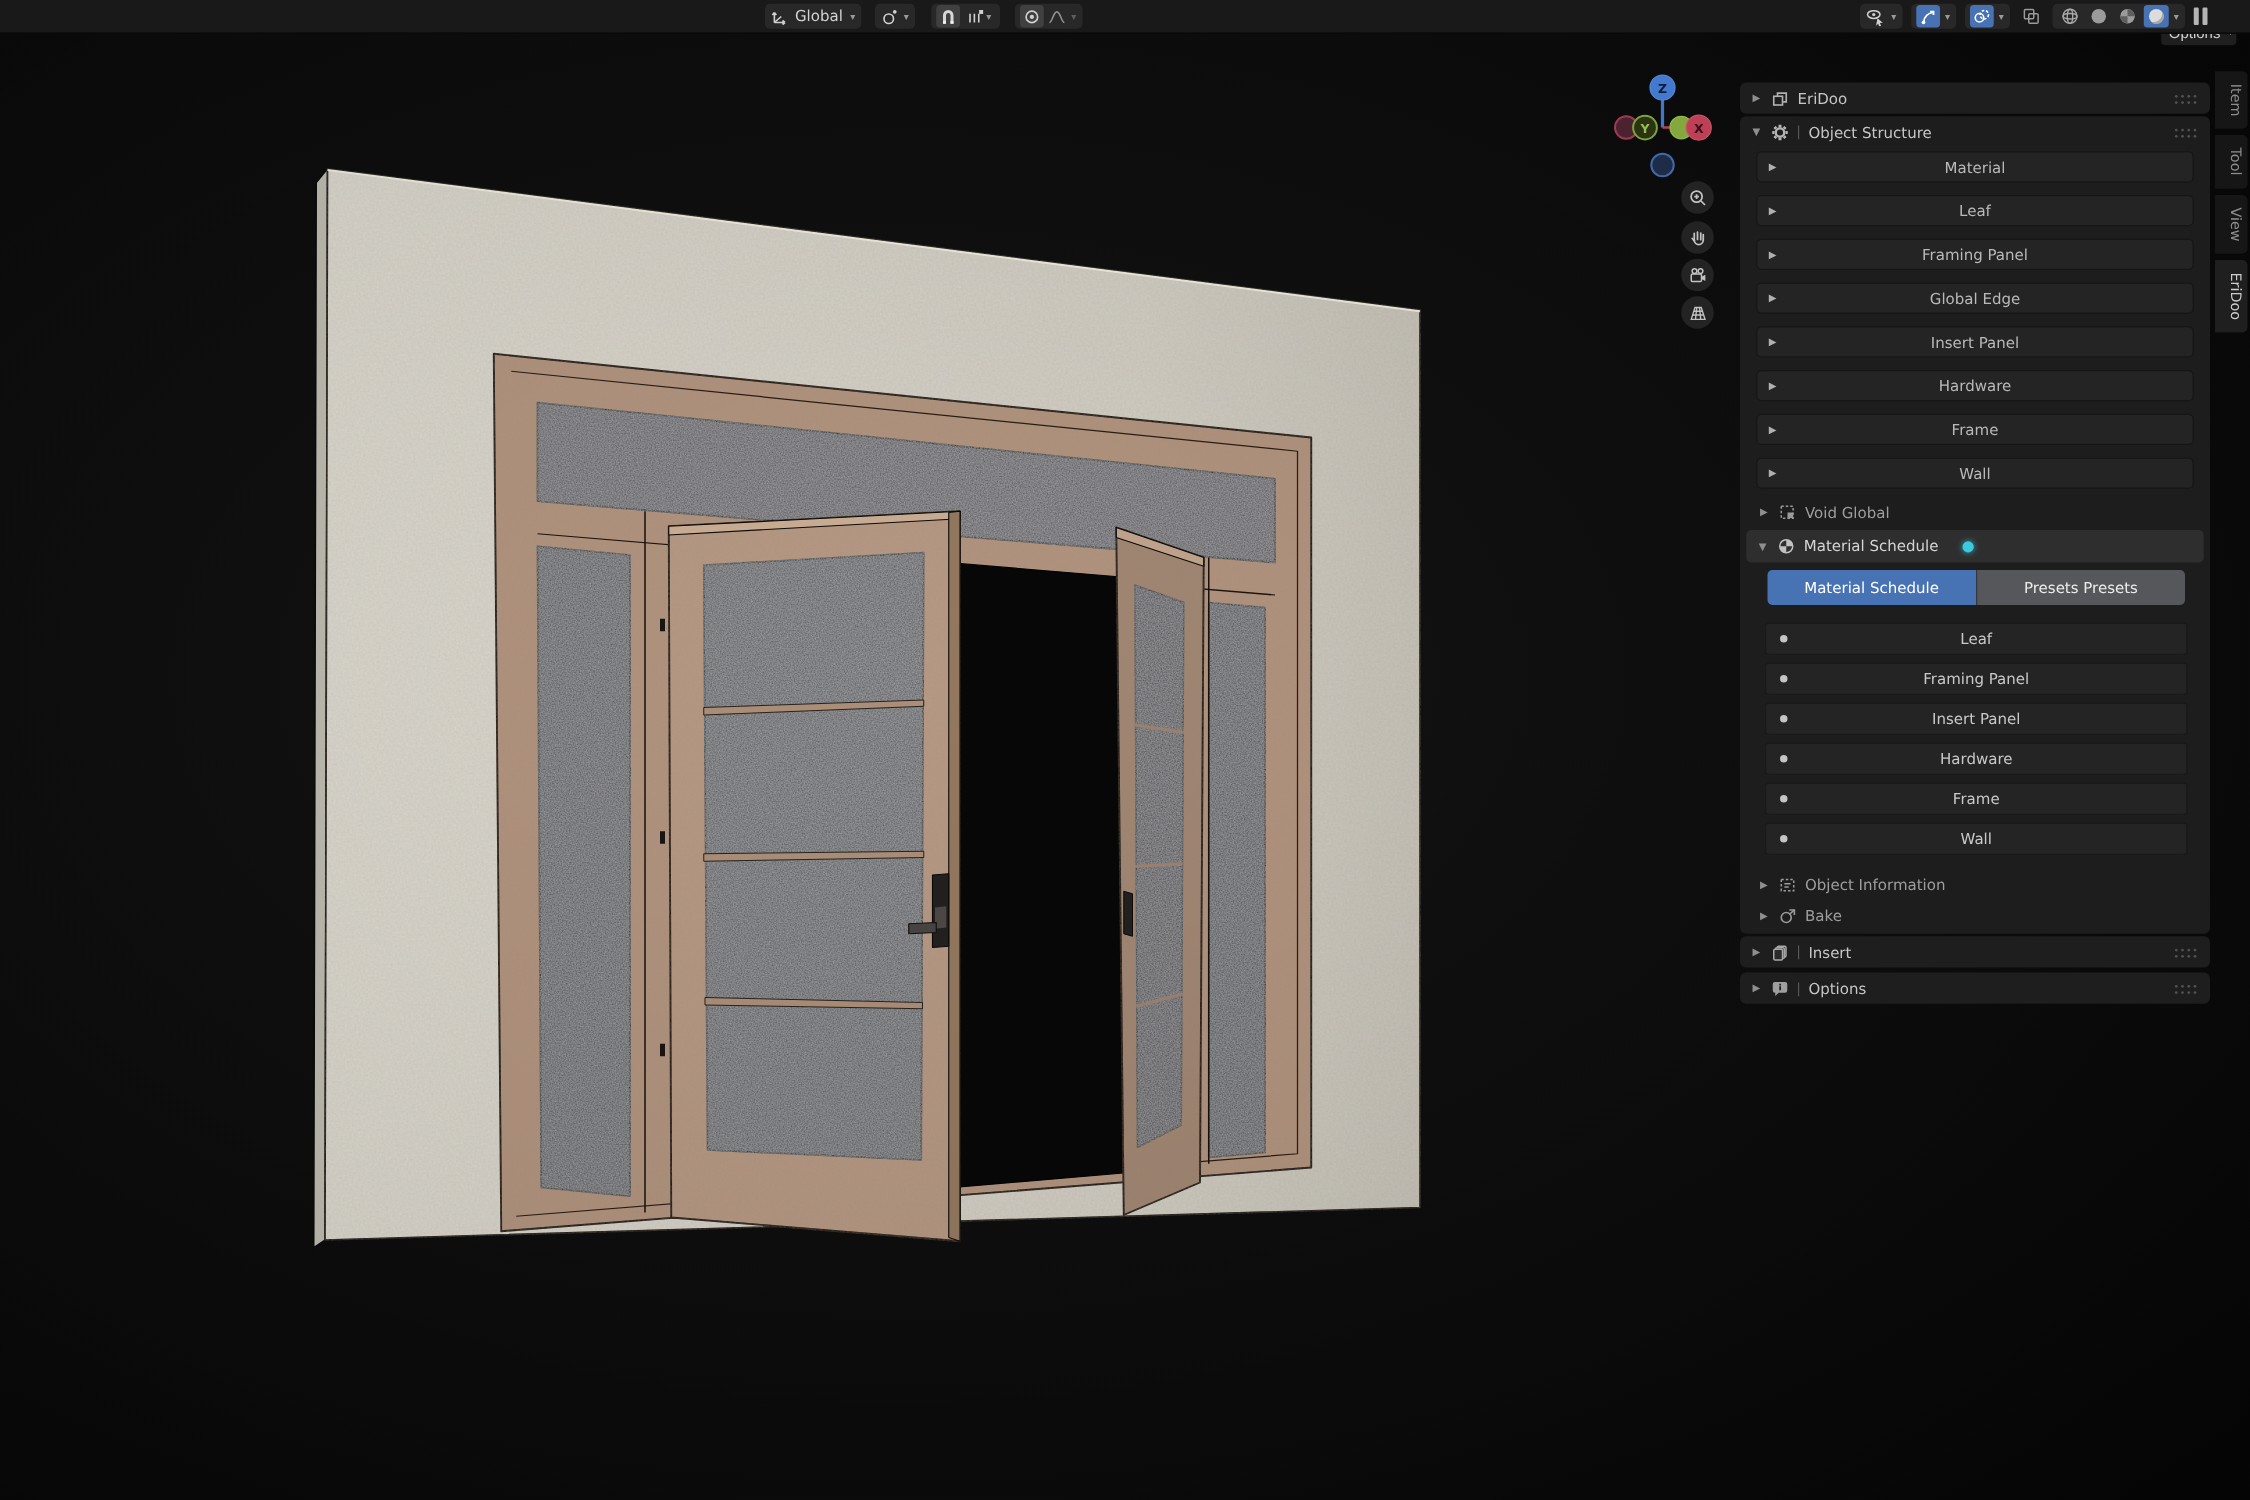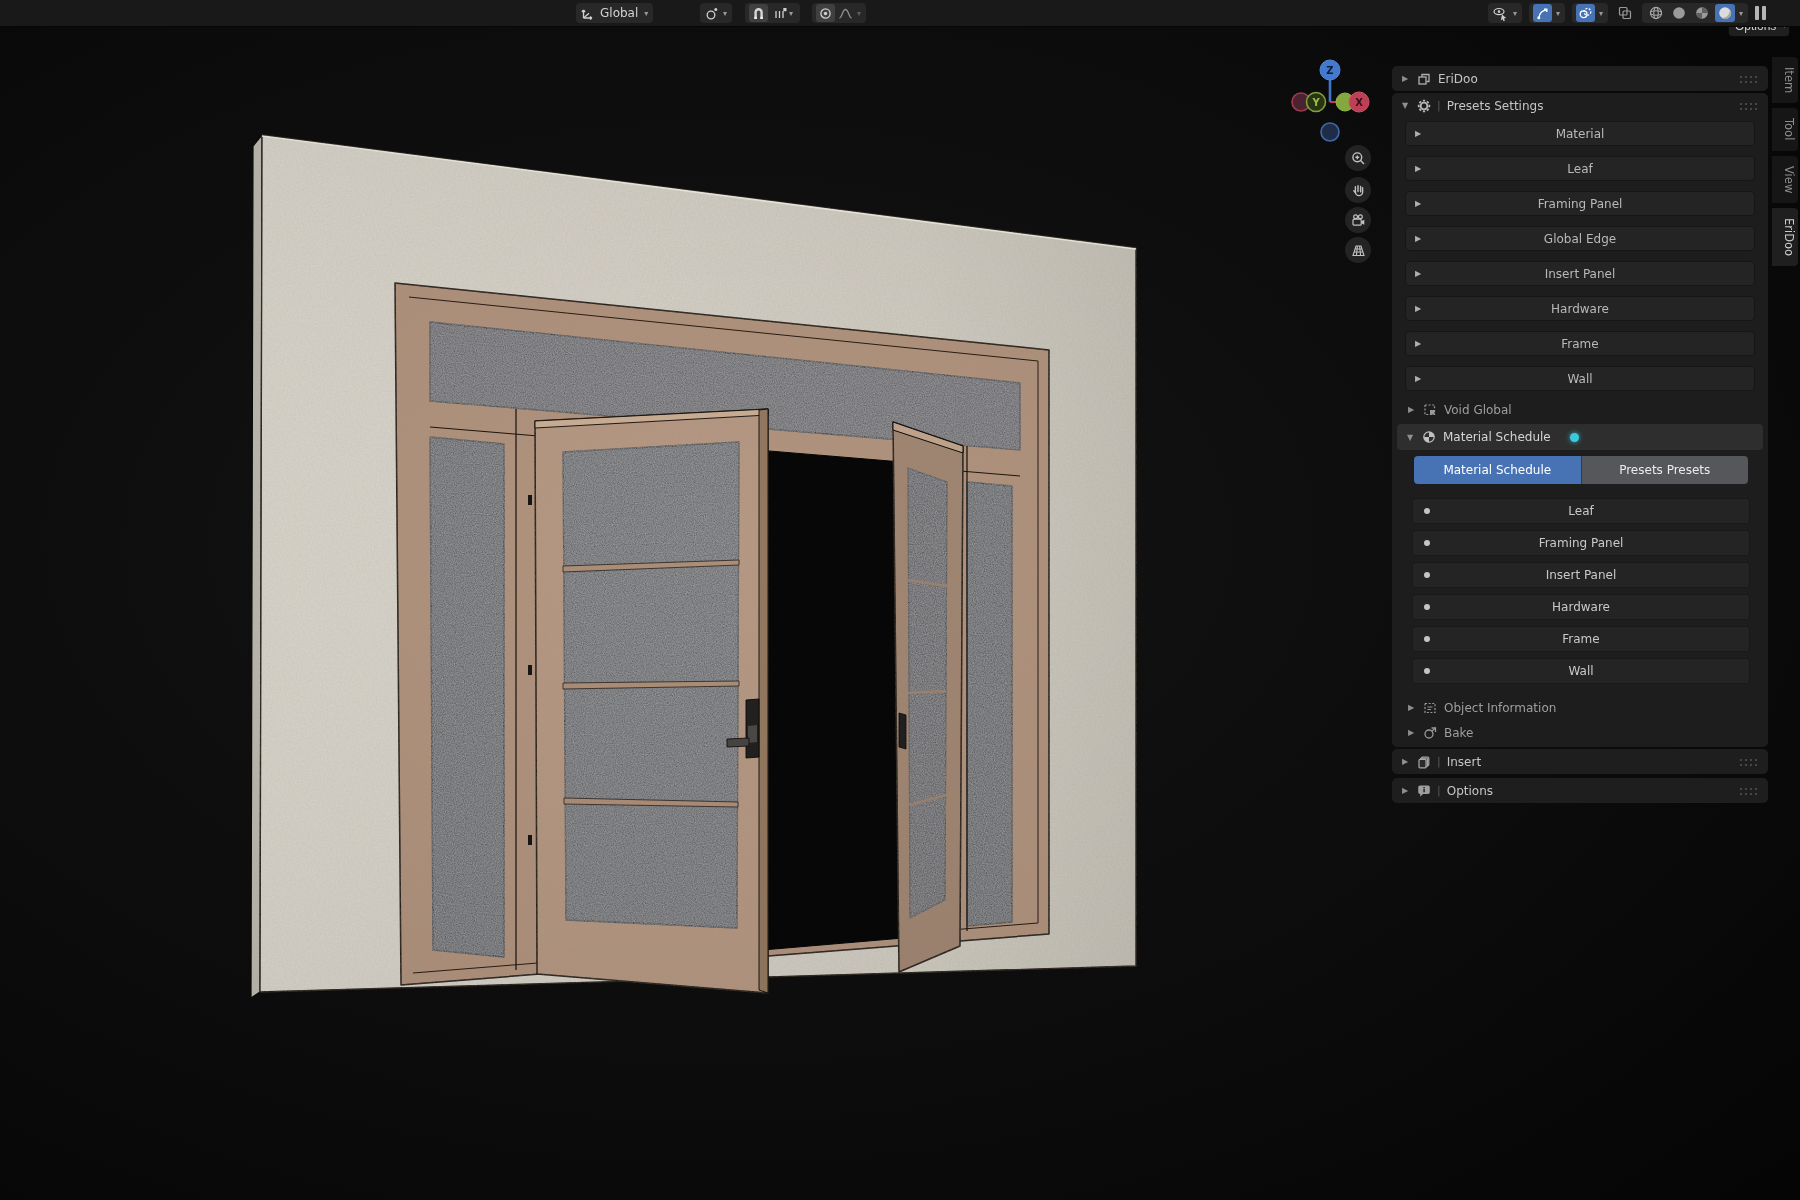--- a/index.html
+++ b/index.html
@@ -154,21 +154,21 @@
           <polygon points="727,739 749,738 749,746 727,747" fill="#474441" stroke="#12100e" stroke-width="0.9"></polygon>
         </g>
       </g>
     </g>
 
     <rect x="0" y="0" width="1800" height="1200" fill="url(#vig)"></rect>
   </svg>
 
   <div class="topbar">
 
-    <div class="hgroup" style="left:576px;">
+    <div class="hgroup" style="left:612px;">
       <svg class="icon" width="15" height="15" viewBox="0 0 15 15" fill="none" stroke="#cfcfcf" stroke-width="1.3">
         <path d="M3.5,12 V4 M3.5,4 l-1.6,2 M3.5,4 l1.6,2"></path>
           <path d="M3.5,12 H12 M12,12 l-2,-1.6 M12,12 l-2,1.6"></path>
           <path d="M3.5,12 L9,7.2"></path>
       </svg>
       <span class="hlabel">Global</span>
       <span class="caret">▾</span>
     </div>
     <div class="hgroup" style="left:700px;">
       <svg class="icon" width="15" height="15" viewBox="0 0 15 15" fill="none" stroke="#cfcfcf" stroke-width="1.3">
@@ -347,21 +347,21 @@
     </div>
 
     <div class="osbody">
       <div class="phdr">
         <span class="chev">▼</span>
         <svg class="icon" width="14" height="14" viewBox="0 0 14 14" fill="none" stroke="#b5b5b5">
           <circle cx="7" cy="7" r="3.4" stroke-width="1.9"></circle>
           <path stroke-width="2.4" d="M7,0.8 V2.6 M7,11.4 V13.2 M0.8,7 H2.6 M11.4,7 H13.2 M2.6,2.6 L3.9,3.9 M10.1,10.1 L11.4,11.4 M11.4,2.6 L10.1,3.9 M3.9,10.1 L2.6,11.4"></path>
         </svg>
         <span class="pipe">|</span>
-        <span class="lbl">Presets Settings</span>
+        <span class="lbl">Object Structure</span>
         <svg class="grip" width="19" height="10" viewBox="0 0 19 10" fill="#575757">
           <circle cx="2" cy="3" r="1.1"></circle>
             <circle cx="7" cy="3" r="1.1"></circle>
             <circle cx="12" cy="3" r="1.1"></circle>
             <circle cx="17" cy="3" r="1.1"></circle>
           <circle cx="2" cy="8" r="1.1"></circle>
             <circle cx="7" cy="8" r="1.1"></circle>
             <circle cx="12" cy="8" r="1.1"></circle>
             <circle cx="17" cy="8" r="1.1"></circle>
         </svg>

